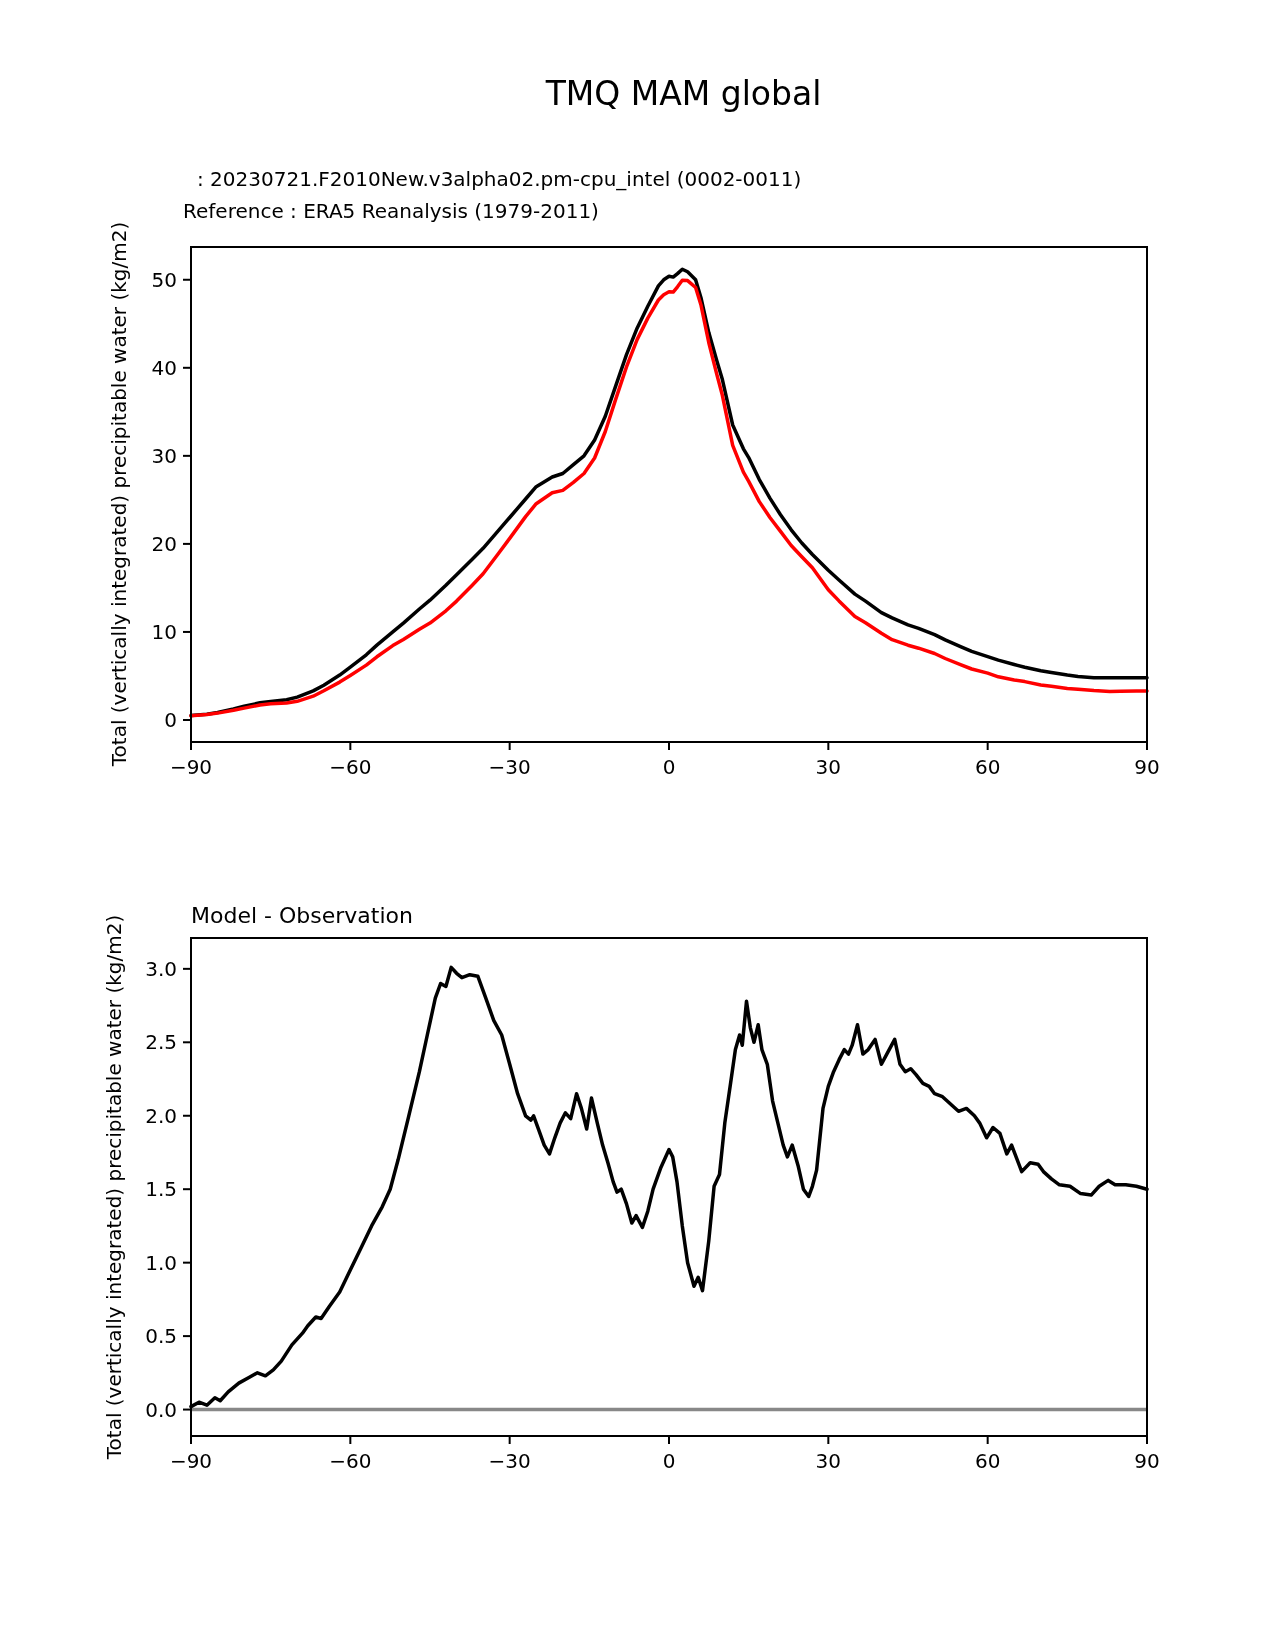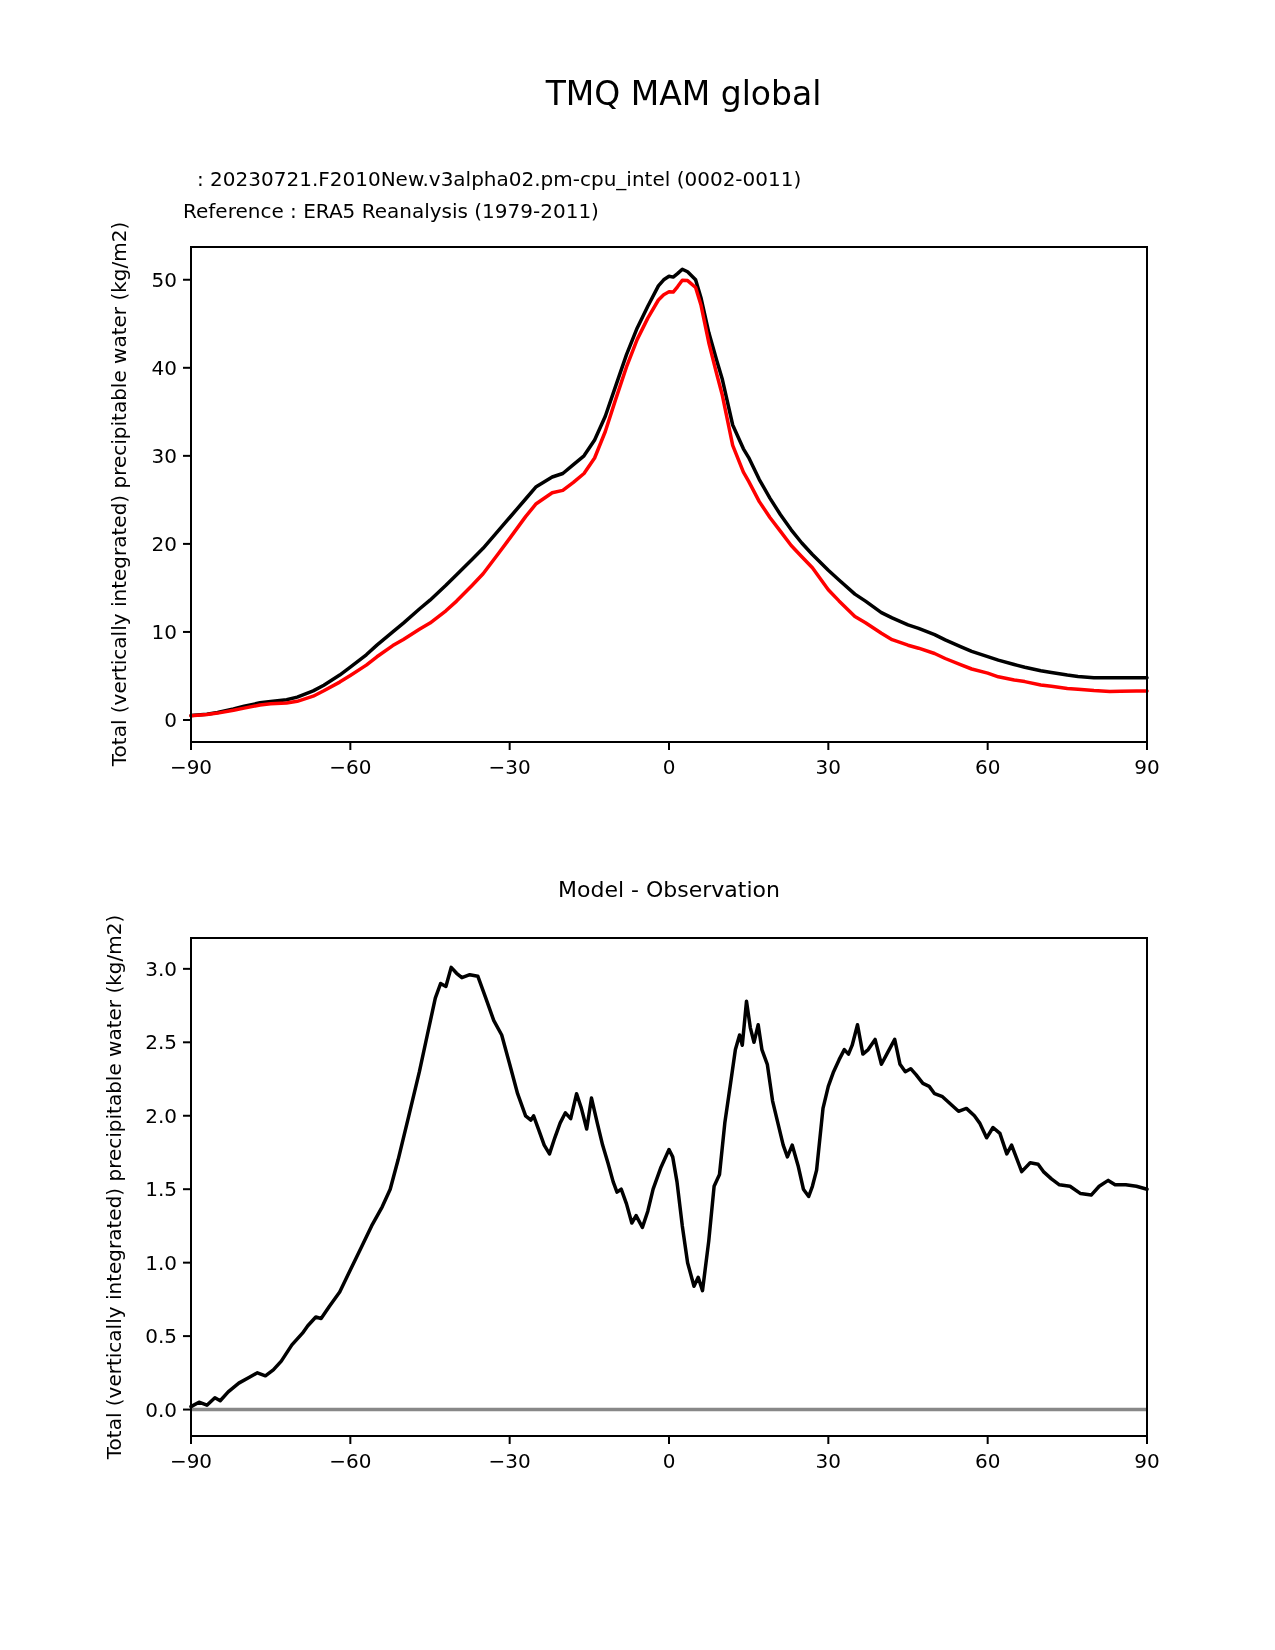--- a/index.html
+++ b/index.html
@@ -2,21 +2,21 @@
 <html><head>
 <meta charset="utf-8">
 <style>
   html,body{margin:0;padding:0;background:#ffffff;}
   #page{position:relative;width:1275px;height:1650px;background:#ffffff;overflow:hidden;
         font-family:"DejaVu Sans",sans-serif;color:#000;}
   .suptitle{position:absolute;left:0;top:74px;width:1275px;text-align:center;
             font-size:33px;font-weight:400;padding-left:46px;}
   .sub1{position:absolute;left:197px;top:167px;font-size:20px;white-space:pre;}
   .sub2{position:absolute;left:183px;top:199px;font-size:20px;white-space:pre;}
-  .chart-title{position:absolute;left:191px;width:956px;top:877px;text-align:center;font-size:22px;}
+  .chart-title{position:absolute;left:191px;width:956px;top:903px;text-align:left;font-size:22px;}
   .ylab{position:absolute;transform:translate(-50%,-50%) rotate(-90deg);white-space:nowrap;
         font-size:20px;}
   #ylab-top{left:119px;top:494px;}
   #ylab-bot{left:114px;top:1187px;}
   svg{position:absolute;left:0;top:0;}
   svg text{font-family:"DejaVu Sans",sans-serif;font-size:20px;fill:#000;}
 </style>
 </head>
 <body>
 

